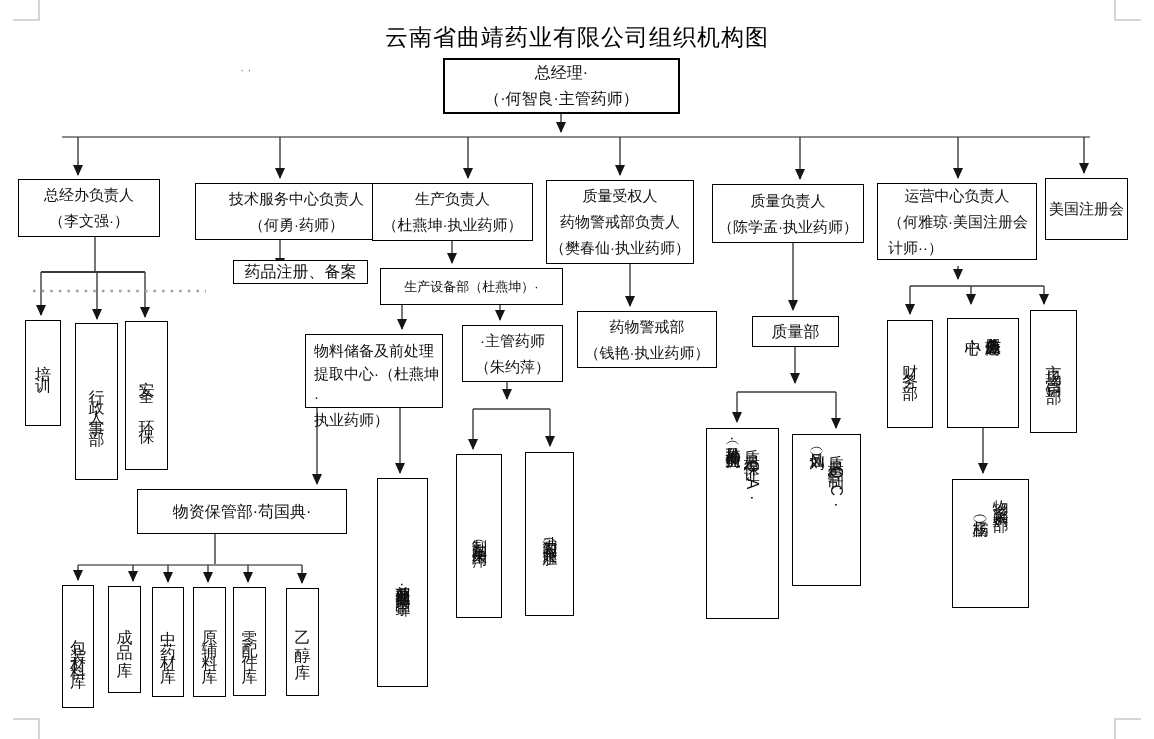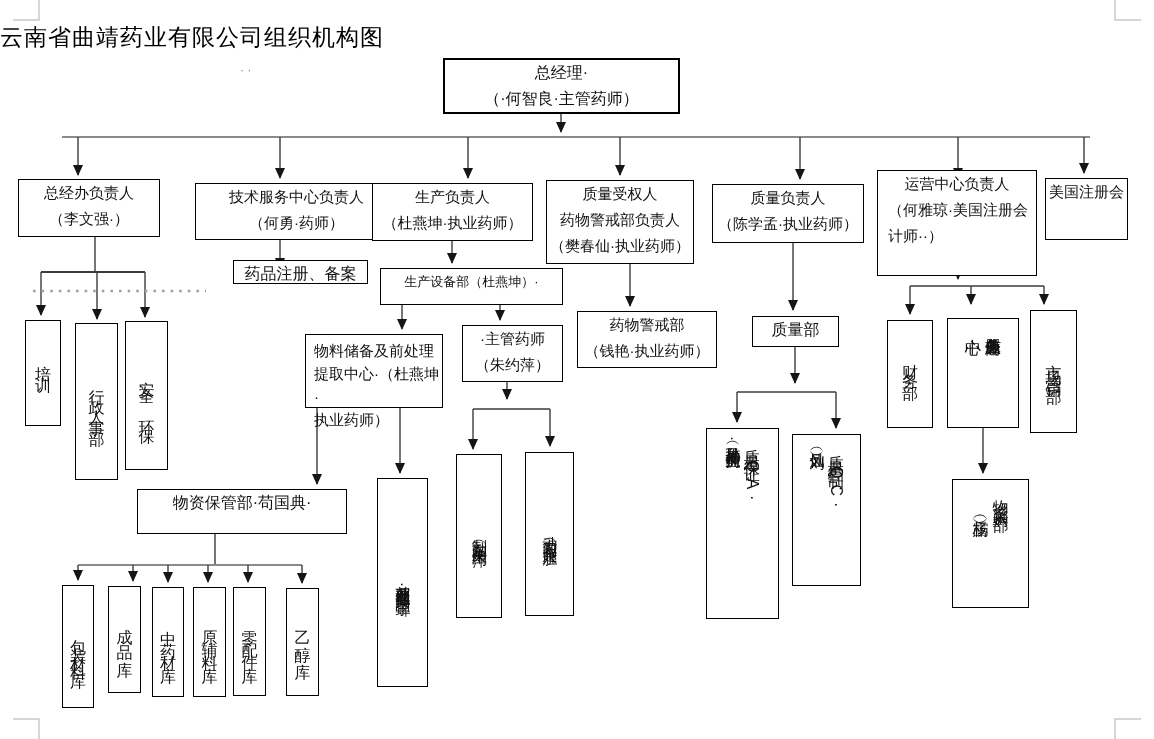--- a/index.html
+++ b/index.html
@@ -1,23 +1,23 @@
 <!DOCTYPE html>
 <html><head>
 <meta charset="utf-8">
 <style>
   html,body{margin:0;padding:0;background:#fff;}
   #canvas{position:relative;width:1154px;height:739px;background:#fff;overflow:hidden;
           font-family:"Liberation Sans","DejaVu Sans",sans-serif;color:#111;}
-  #title{position:absolute;left:0;top:22px;width:100%;
+  #title{position:absolute;left:0;top:22px;width:100%;text-align:center;
          font-size:23px;letter-spacing:1px;color:#000;}
   #decor-dots{position:absolute;left:240px;top:62px;font-size:13px;color:#888;letter-spacing:3px;}
   .wires{position:absolute;left:0;top:0;pointer-events:none;}
   .hbox{position:absolute;box-sizing:border-box;border:1.5px solid #000;background:#fff;
-        display:flex;flex-direction:column;align-items:center;
+        display:flex;flex-direction:column;align-items:center;justify-content:center;
         font-size:15px;text-align:center;}
   .hbox div{line-height:26px;}
   .b2{border-width:2px;}
   .hbox .align-left{width:100%;text-align:left;padding-left:10px;box-sizing:border-box;}
   .hbox.lft{align-items:flex-start;justify-content:flex-start;text-align:left;padding:4px 0 0 8px;}
   .hbox.lft div{line-height:23px;}
   .vbox{position:absolute;box-sizing:border-box;border:1.5px solid #000;background:#fff;
         display:flex;flex-direction:row-reverse;justify-content:center;align-items:center;
         font-size:16px;}
   .vbox.vtop{align-items:flex-start;padding-top:7px;}
@@ -123,21 +123,21 @@
     <div>质量受权人</div>
     <div>药物警戒部负责人</div>
     <div>（樊春仙·执业药师）</div>
   </div>
 
   <div class="hbox" style="left:712px;top:184px;width:152px;height:59px">
     <div>质量负责人</div>
     <div>（陈学孟·执业药师）</div>
   </div>
 
-  <div class="hbox" style="left:877px;top:170px;width:160px;height:106px">
+  <div class="hbox" style="left:877px;top:183px;width:160px;height:77px">
     <div>运营中心负责人</div>
     <div class="align-left">（何雅琼·美国注册会</div>
     <div class="align-left">计师··）</div>
   </div>
 
   <div class="hbox" style="left:1045px;top:178px;width:83px;height:62px">
     <div>美国注册会</div>
   </div>
 
   <div class="vbox" style="left:25px;top:320px;width:36px;height:106px">

